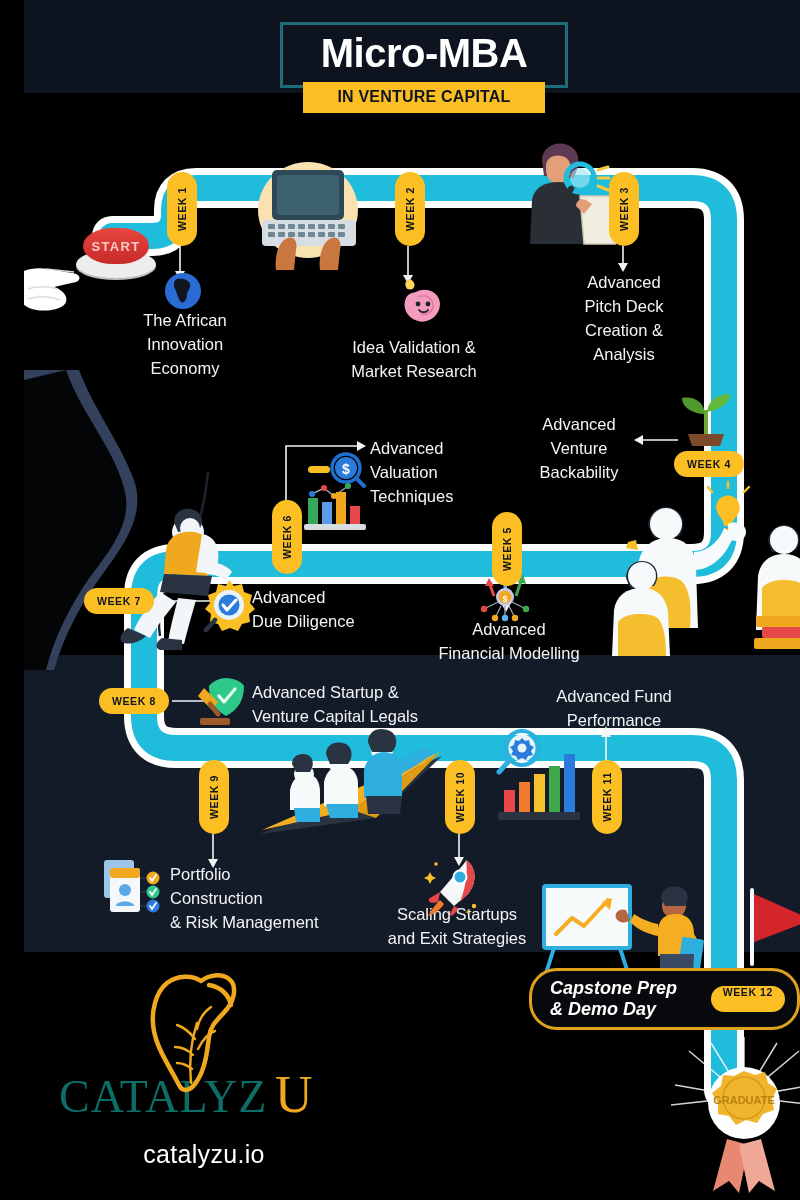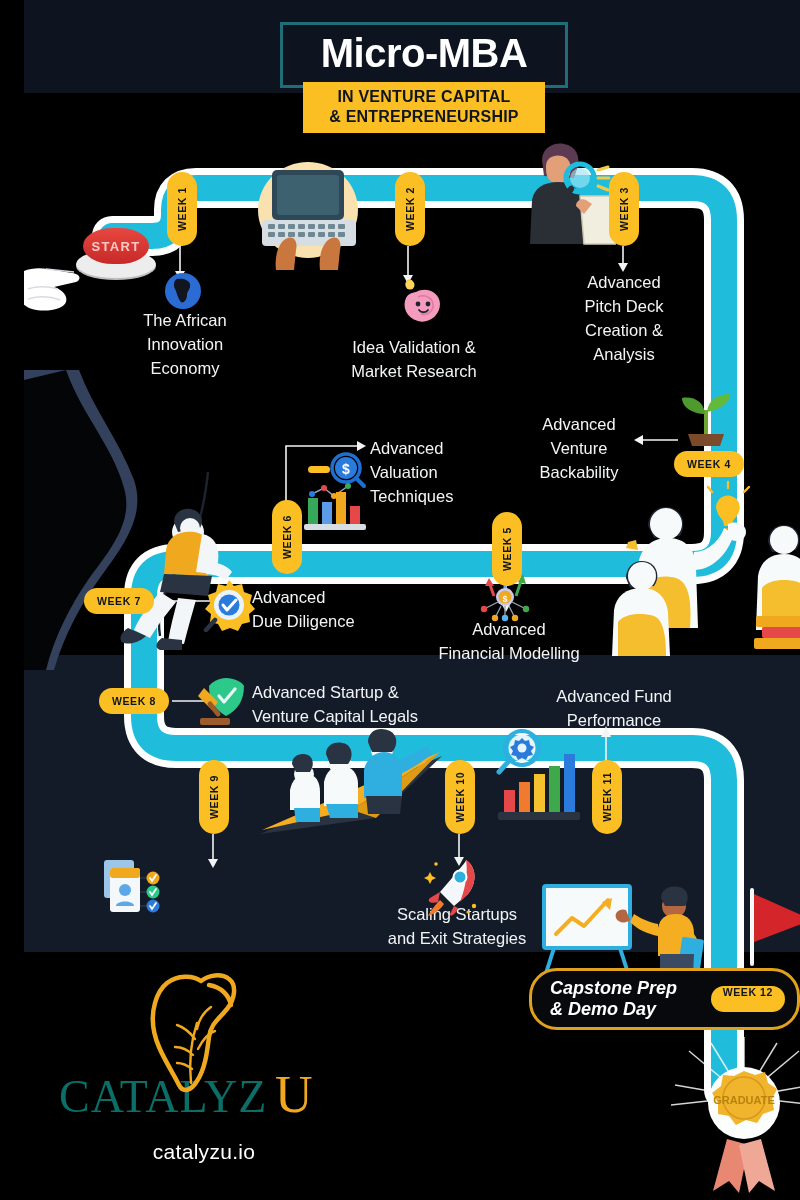--- a/index.html
+++ b/index.html
@@ -59,40 +59,39 @@
       display:flex;align-items:center;}
   #capstone-text{color:#fff;font-size:18px;font-weight:bold;line-height:21px;margin-left:18px;font-style:italic;}
   #capstone-wk{position:absolute;right:12px;top:15px;background:#FBBF24;color:#10151F;
       border-radius:13px;height:26px;padding:0 12px;display:flex;
       font-size:10.5px;font-weight:bold;letter-spacing:0.6px;}
 
   
   #logo{position:absolute;left:35px;top:965px;width:290px;height:160px;z-index:30;}
   #logo-word{position:absolute;left:35px;top:1070px;width:290px;height:52px;}
   #site{position:absolute;left:35px;top:1140px;width:290px;text-align:center;
-      color:#fff;font-size:21px;letter-spacing:0.3px;}
+      color:#fff;font-size:25px;letter-spacing:0.3px;}
 
   
   #rosette{position:absolute;left:645px;top:1035px;width:150px;height:160px;z-index:28;}
   
   #flag{position:absolute;left:722px;top:888px;width:70px;height:78px;z-index:26;}
 </style>
 </head>
 <body>
 
 <div id="stage">
 
   <div class="band band-top"></div>
   <div class="band band-mid"></div>
 
   <div id="header-frame"></div>
   <div id="header-title">Micro-MBA</div>
   <div id="header-sub">
     <span>IN VENTURE CAPITAL</span>
-    <span class="l2">&amp; ENTREPRENEURSHIP</span>
   </div>
 
   <svg id="track" viewBox="0 0 800 1200">
     <defs>
       <path id="roadpath" fill="none" d="
         M 88,236
         L 128,236 Q 150,236 150,214 L 150,210 Q 150,188 172,188
         L 668,188 Q 700,188 700,220
         L 700,532 Q 700,564 668,564
         L 152,564 Q 120,564 120,596
@@ -500,20 +499,21 @@
     </svg>
 
   <div class="lbl c" style="left:86px;top:308px;width:150px">The African<br>Innovation<br>Economy</div>
   <div class="lbl c" style="left:300px;top:335px;width:180px">Idea Validation &amp;<br>Market Research</div>
   <div class="lbl c" style="left:520px;top:270px;width:160px">Advanced<br>Pitch Deck<br>Creation &amp;<br>Analysis</div>
   <div class="lbl c" style="left:490px;top:412px;width:130px">Advanced<br>Venture<br>Backability</div>
   <div class="lbl c" style="left:390px;top:617px;width:190px">Advanced<br>Financial Modelling</div>
   <div class="lbl l" style="left:346px;top:436px;width:150px">Advanced<br>Valuation<br>Techniques</div>
   <div class="lbl l" style="left:228px;top:585px;width:160px">Advanced<br>Due Diligence</div>
   <div class="lbl l" style="left:228px;top:680px;width:220px">Advanced Startup &amp;<br>Venture Capital Legals</div>
+  <div class="lbl l" style="left:146px;top:862px;width:200px">Portfolio<br>Construction<br>&amp; Risk Management</div>
   <div class="lbl c" style="left:348px;top:902px;width:170px">Scaling Startups<br>and Exit Strategies</div>
   <div class="lbl c" style="left:505px;top:684px;width:170px">Advanced Fund<br>Performance</div>
 
   <div id="capstone">
     <div id="capstone-text">Capstone Prep<br>&amp; Demo Day</div>
     <div id="capstone-wk">
       <span>WEEK 12</span>
     </div>
   </div>
 

